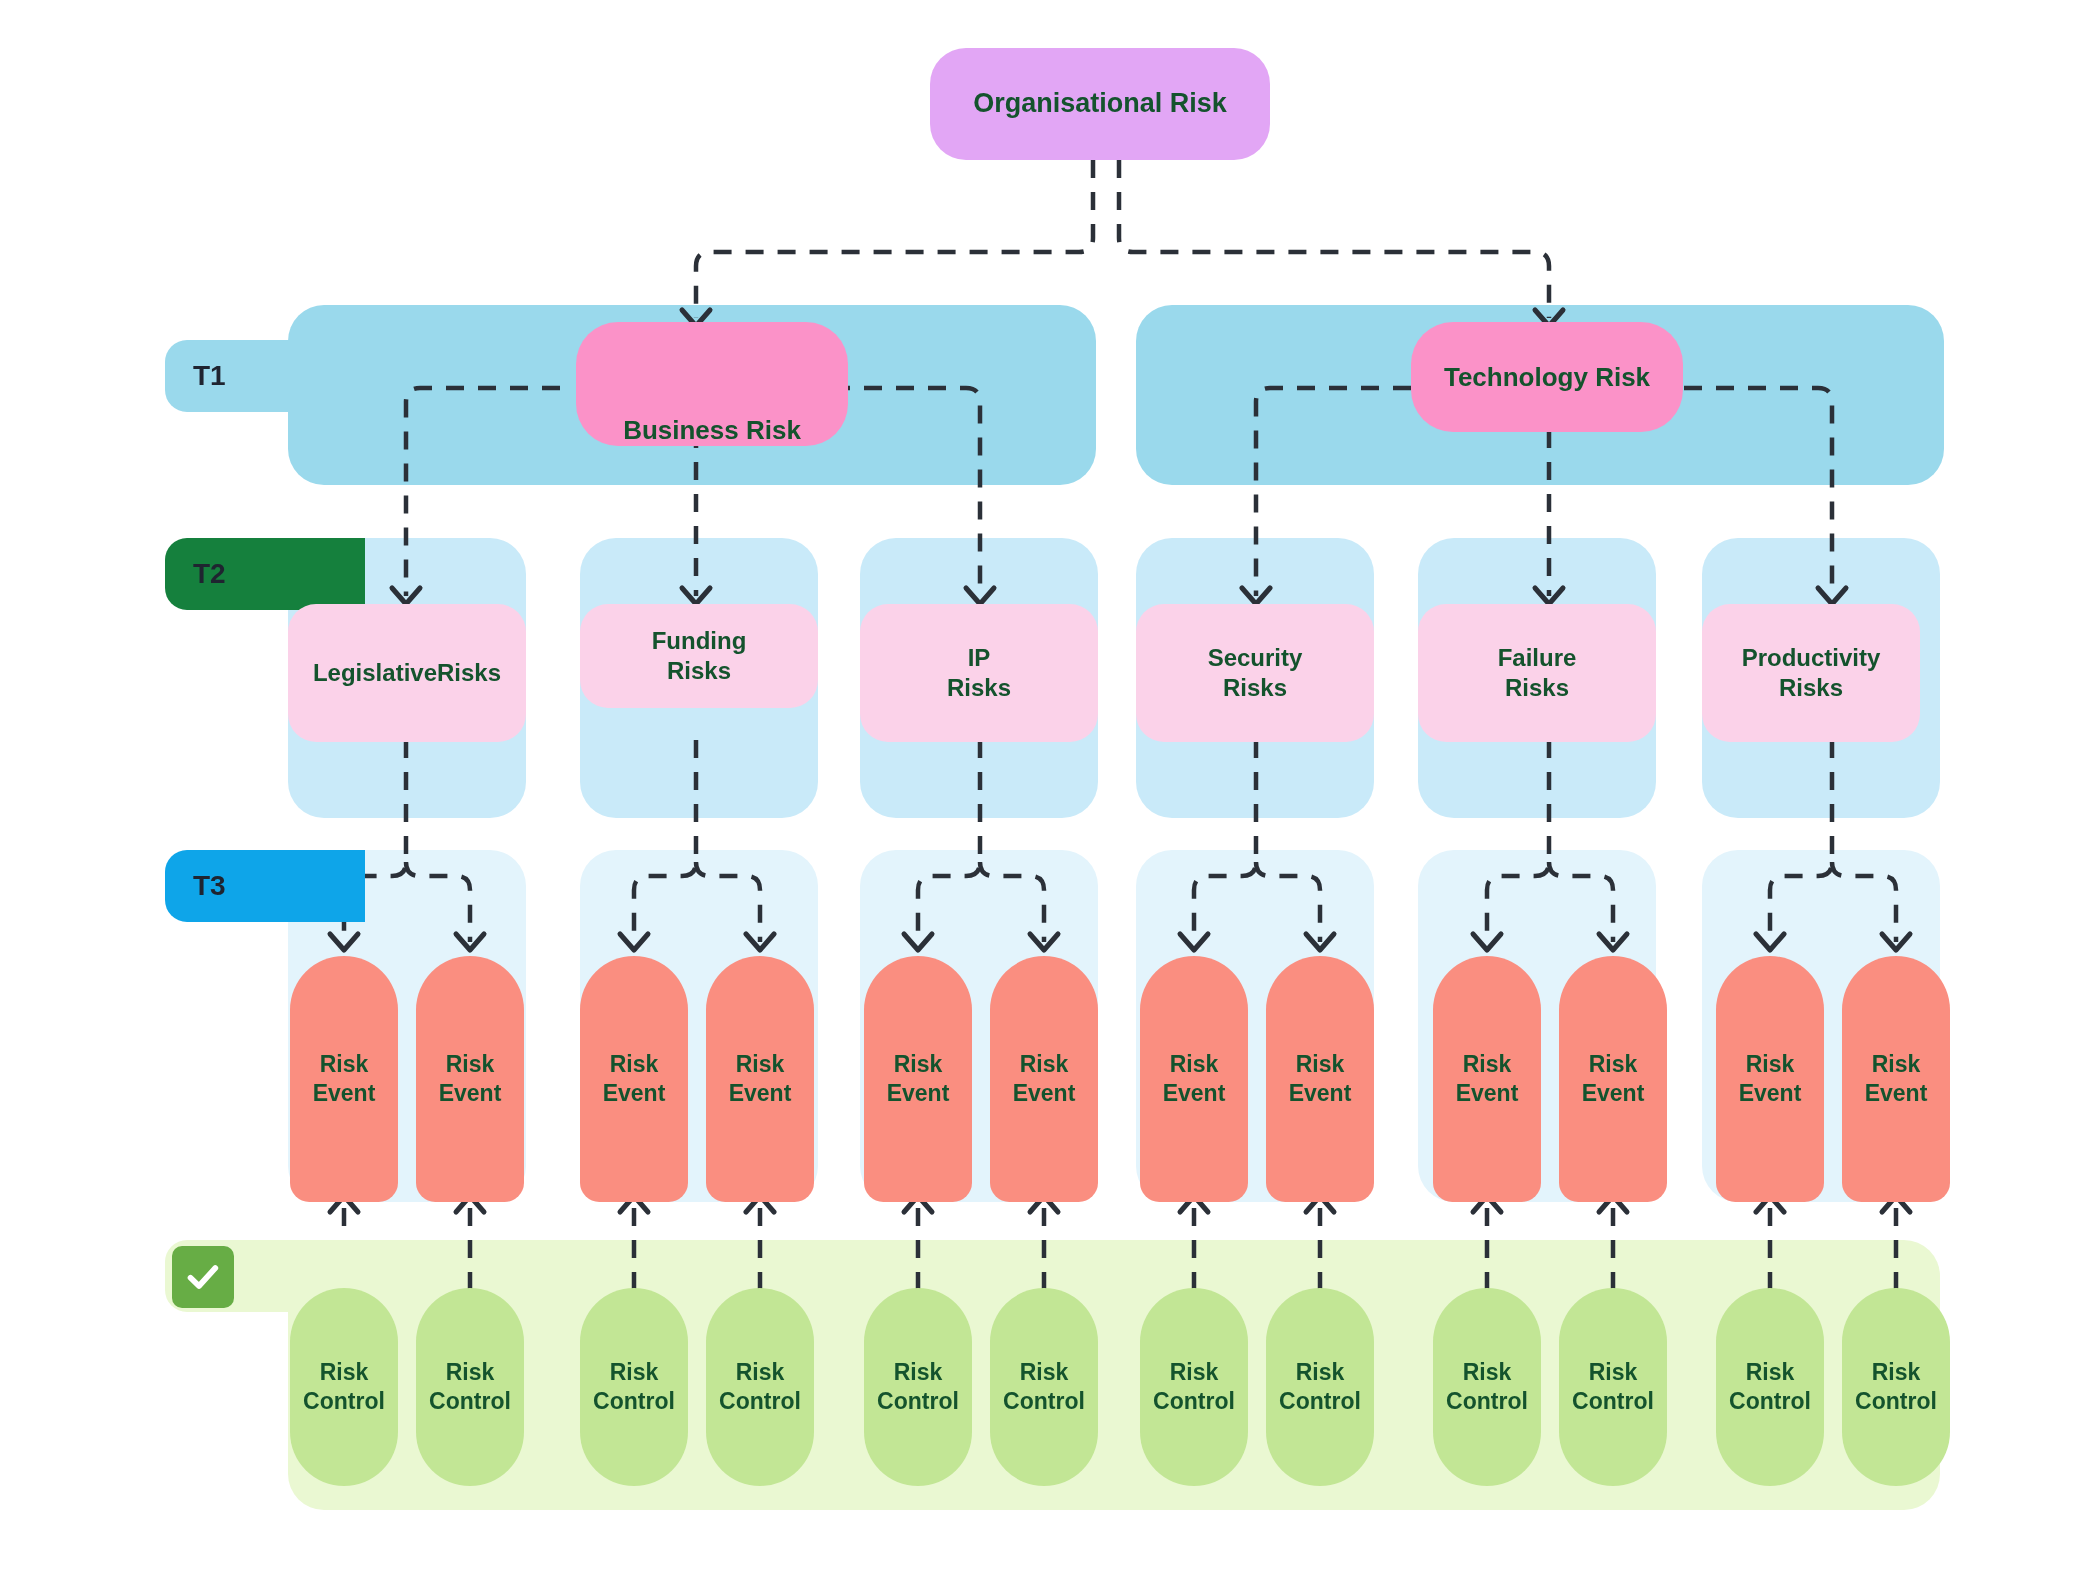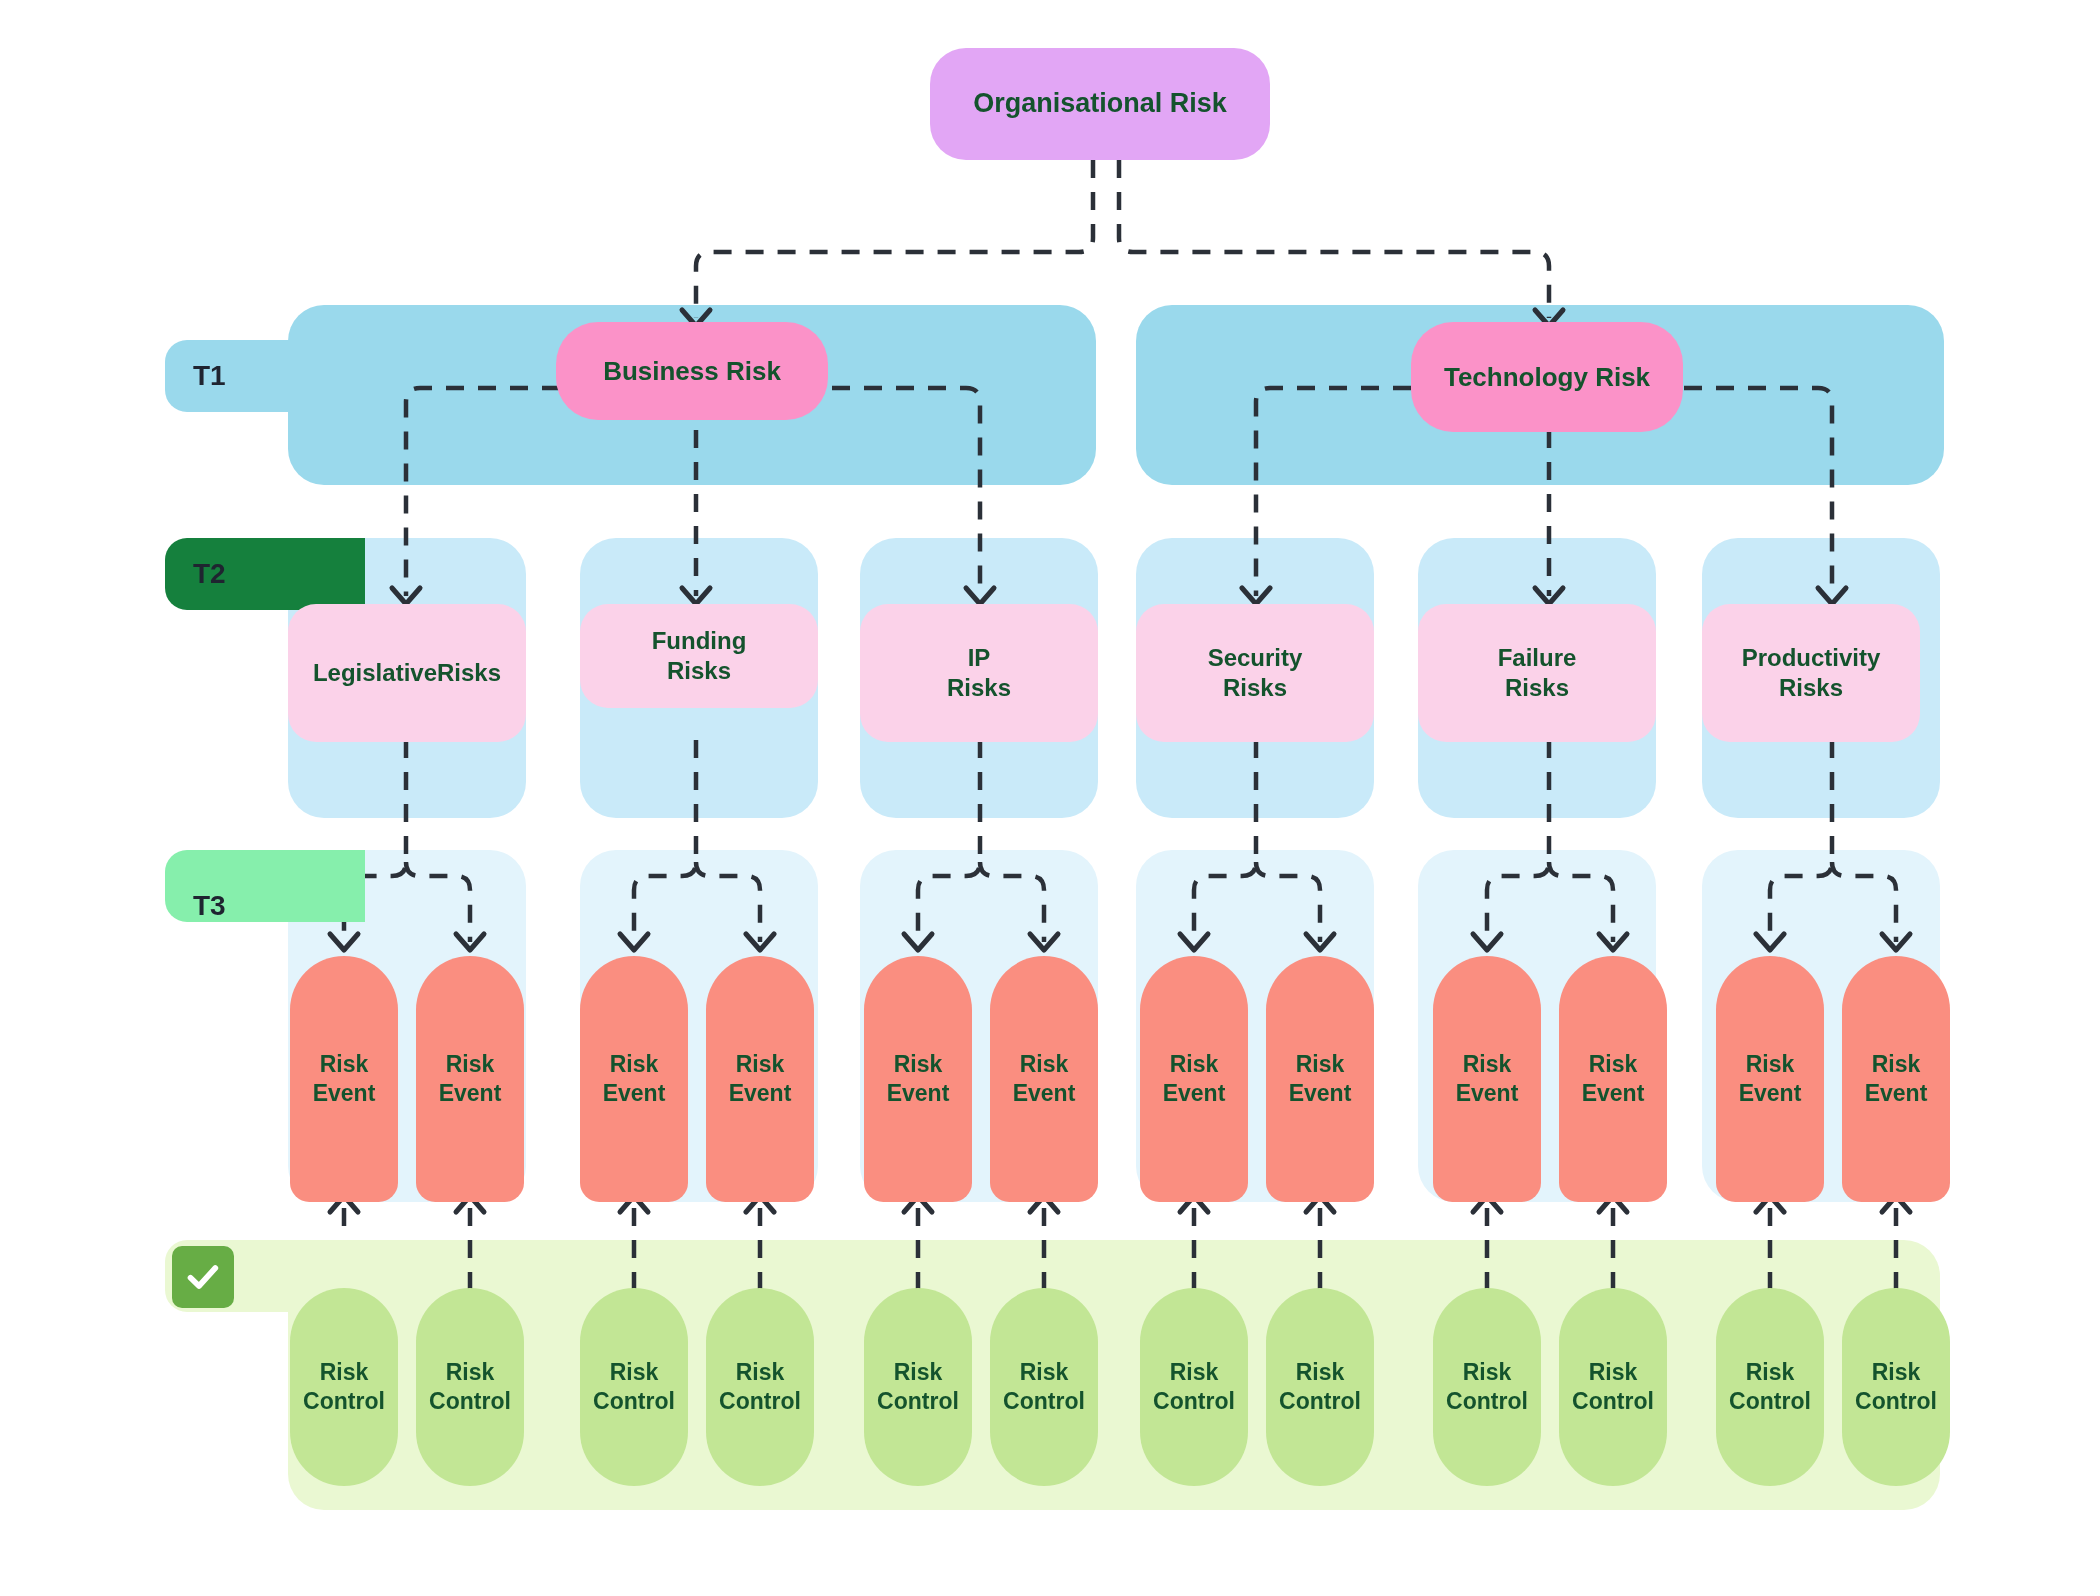--- a/index.html
+++ b/index.html
@@ -33,21 +33,21 @@
   .t2band{background:#c9eaf9;border-radius:36px;}
   .t3band{background:#e3f4fc;border-radius:36px;}
   .ctrlband{background:#eaf8d2;border-radius:36px;}
 
   
   .tab{position:absolute;display:flex;align-items:center;z-index:4;
        box-sizing:border-box;font-weight:bold;color:#1f2430;font-size:28px;
        padding-left:28px;border-radius:22px 0 0 22px;}
   .tab.t1t{background:#9ad9ec;}
   .tab.t2t{background:#15803d;}
-  .tab.t3t{background:#86efac;align-items:flex-end;}
+  .tab.t3t{background:#0ea5e9;}
 
   
   .checkbadge{position:absolute;z-index:9;background:#67ad45;border-radius:10px;
               display:flex;align-items:center;justify-content:center;}
 
   svg.links{position:absolute;left:0;top:0;width:2100px;height:1596px;z-index:3;
             pointer-events:none;}
   .dash{fill:none;stroke:#2b3038;stroke-width:4.5;stroke-dasharray:18 14;
         stroke-linecap:butt;}
   .arrowfill{fill:none;stroke:#2b3038;stroke-width:5;stroke-linecap:round;
@@ -169,21 +169,21 @@
     <path class="dash" d="M1770 1290 L1770 1200"></path>
       <path class="arrowfill" d="M1756 1212 L1770 1196 L1784 1212"></path>
     <path class="dash" d="M1896 1290 L1896 1200"></path>
       <path class="arrowfill" d="M1882 1212 L1896 1196 L1910 1212"></path>
   </svg>
 
   <div class="node root" style="left:930px;top:48px;width:340px;height:112px;">
     <span>Organisational Risk</span>
   </div>
 
-  <div class="node t1node" style="left:556px;top:322px;width:272px;height:98px;">
+  <div class="node t1node" style="left:576px;top:322px;width:272px;height:124px;align-items:flex-end;">
     <span>Business Risk</span>
   </div>
   <div class="node t1node" style="left:1411px;top:322px;width:272px;height:110px;">
     <span>Technology Risk</span>
   </div>
 
   <div class="node t2node" style="left:288px;top:604px;width:238px;height:138px;flex-direction:row;">
     <span>Legislative</span>
     <span>Risks</span>
   </div>

